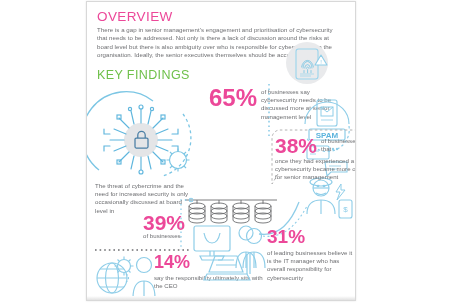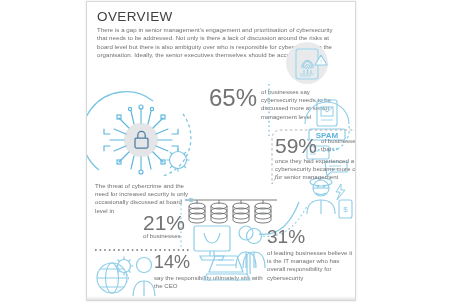--- a/index.html
+++ b/index.html
@@ -10,31 +10,31 @@
     background:#ffffff;border:1px solid #d8d8d8;box-sizing:border-box;
     box-shadow:0 0 2px rgba(0,0,0,.10);
     overflow:hidden;
   }
   .page:after{
     content:"";position:absolute;left:0;right:0;bottom:0;height:4px;
     background:linear-gradient(#ffffff,#e2e2e2);
   }
   .h-overview{
     position:absolute;left:10px;top:7px;
-    font-size:13.5px;letter-spacing:.4px;color:#404040;font-weight:400;
+    font-size:13.5px;letter-spacing:.4px;color:#ec4899;font-weight:400;
   }
   .overview-body{
     position:absolute;left:10px;top:24px;width:246px;
     font-size:6.1px;line-height:8.4px;color:#6d6e71;letter-spacing:.05px;
   }
   .h-key{
     position:absolute;left:10px;top:66px;
     font-size:12.5px;letter-spacing:.4px;color:#6fc04a;font-weight:400;
   }
-  .stat-num{color:#737373;font-weight:400;line-height:1;}
+  .stat-num{color:#ec4899;font-weight:700;line-height:1;}
   .stat-txt{color:#6d6e71;line-height:8.2px;letter-spacing:.03px;}
 
   
   .s65{position:absolute;left:122px;top:84px;width:140px;}
   .s65 .n{position:absolute;left:0;top:0;font-size:24px;}
   .s65 .t{position:absolute;left:52px;top:2px;width:86px;font-size:6.1px;}
 
   
   .s59{position:absolute;left:188px;top:133px;width:110px;}
   .s59 .n{position:absolute;left:0px;top:0px;font-size:21px;}
@@ -63,20 +63,21 @@
 </style>
 </head>
 <body>
 
 <div class="canvas">
   <div class="page">
 
     <div class="h-overview">OVERVIEW</div>
     <div class="overview-body">There is a gap in senior management's engagement and prioritisation of cybersecurity that needs to be addressed. Not only is there a lack of discussion around the risks at board level but there is also ambiguity over who is responsible for cybersecurity in the organisation. Ideally, the senior executives themselves should be accountable.</div>
 
+    <div class="h-key">KEY FINDINGS</div>
 
     <div class="gfx" style="left:195px;top:36px;">
       <svg width="62" height="52" viewBox="0 0 62 52">
         <circle cx="25" cy="25" r="21" fill="#e9eaec"></circle>
         <rect x="14" y="11" width="22" height="30" rx="2.5" fill="none" stroke="#9ad4ec" stroke-width="1.1"></rect>
         <line x1="18" y1="36" x2="32" y2="36" stroke="#9ad4ec" stroke-width=".7"></line>
         <line x1="18" y1="38" x2="29" y2="38" stroke="#9ad4ec" stroke-width=".7"></line>
         <g fill="none" stroke="#7cc6e4" stroke-width=".85" stroke-linecap="round">
           <path d="M21 30 a4.5 6.5 0 0 1 9 0"></path>
           <path d="M22.6 30 a3 4.6 0 0 1 5.8 0"></path>
@@ -170,21 +171,21 @@
       </svg>
     </div>
 
     <div class="gfx" style="left:183px;top:126px;">
       <svg width="114" height="60" viewBox="0 0 114 60">
         <path d="M8 46 L2 56 L2 10 A8 8 0 0 1 10 2 L104 2" fill="none" stroke="#a9a9a9" stroke-width=".9" stroke-dasharray="2.5 2.5"></path>
       </svg>
     </div>
 
     <div class="s59">
-      <div class="n stat-num">59%</div>
+      <div class="n stat-num">38%</div>
       <div class="t1 stat-txt">of businesses stated that</div>
       <div class="t2 stat-txt">once they had experienced a breach, cybersecurity became more of a priority for senior management</div>
     </div>
 
     <div class="gfx" style="left:98px;top:192px;">
       <svg width="92" height="42" viewBox="0 0 92 42">
         <line x1="0" y1="6" x2="92" y2="6" stroke="#6d6e71" stroke-width=".9"></line>
         <g fill="none" stroke="#6d6e71" stroke-width=".9">
           <g transform="translate(4,0)">
             <path d="M8 6 v4"></path>
@@ -220,21 +221,21 @@
 
     <div class="dash" style="left:88px;top:186px;">
       <svg width="18" height="64">
         <path d="M16 12 L6 12 L6 62" fill="none" stroke="#8ecde8" stroke-width="1.3" stroke-dasharray="1.6 3"></path>
         <circle cx="16" cy="12" r="1.8" fill="none" stroke="#8ecde8" stroke-width="1.1"></circle>
       </svg>
     </div>
 
     <div class="s54">
       <div class="t stat-txt">The threat of cybercrime and the need for increased security is only occasionally discussed at board level in</div>
-      <div class="n stat-num">21%</div>
+      <div class="n stat-num">39%</div>
       <div class="t2 stat-txt">of businesses</div>
     </div>
 
     <div class="gfx" style="left:105px;top:222px;">
       <svg width="72" height="46" viewBox="0 0 72 46">
         <g fill="none" stroke="#8ecde8" stroke-width="1.2">
           <rect x="2" y="2" width="36" height="25" rx="2"></rect>
           <path d="M12 9 q2 10 8 10 q6 0 8 -10"></path>
           <path d="M18 27 v5 M22 27 v5"></path>
           <path d="M10 36 h20 l2 -4 h-24 z"></path>

